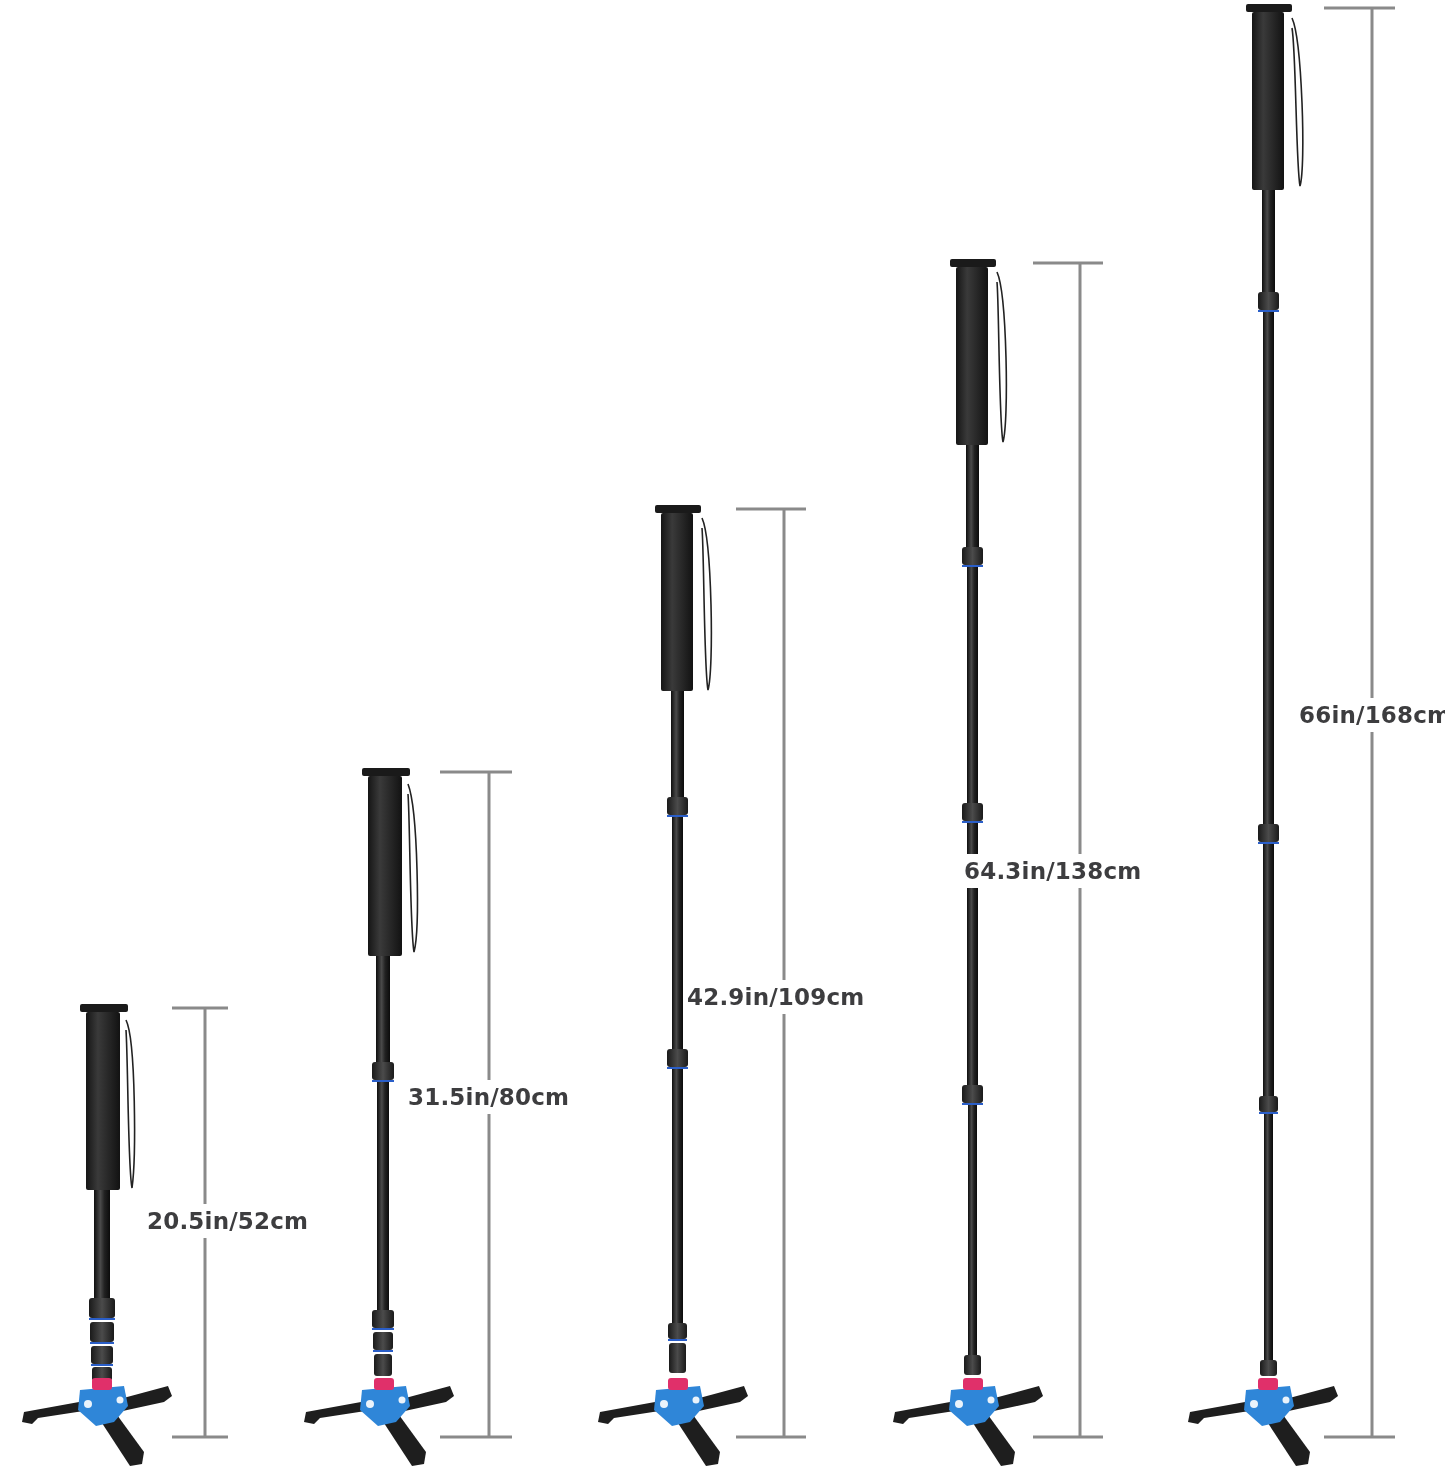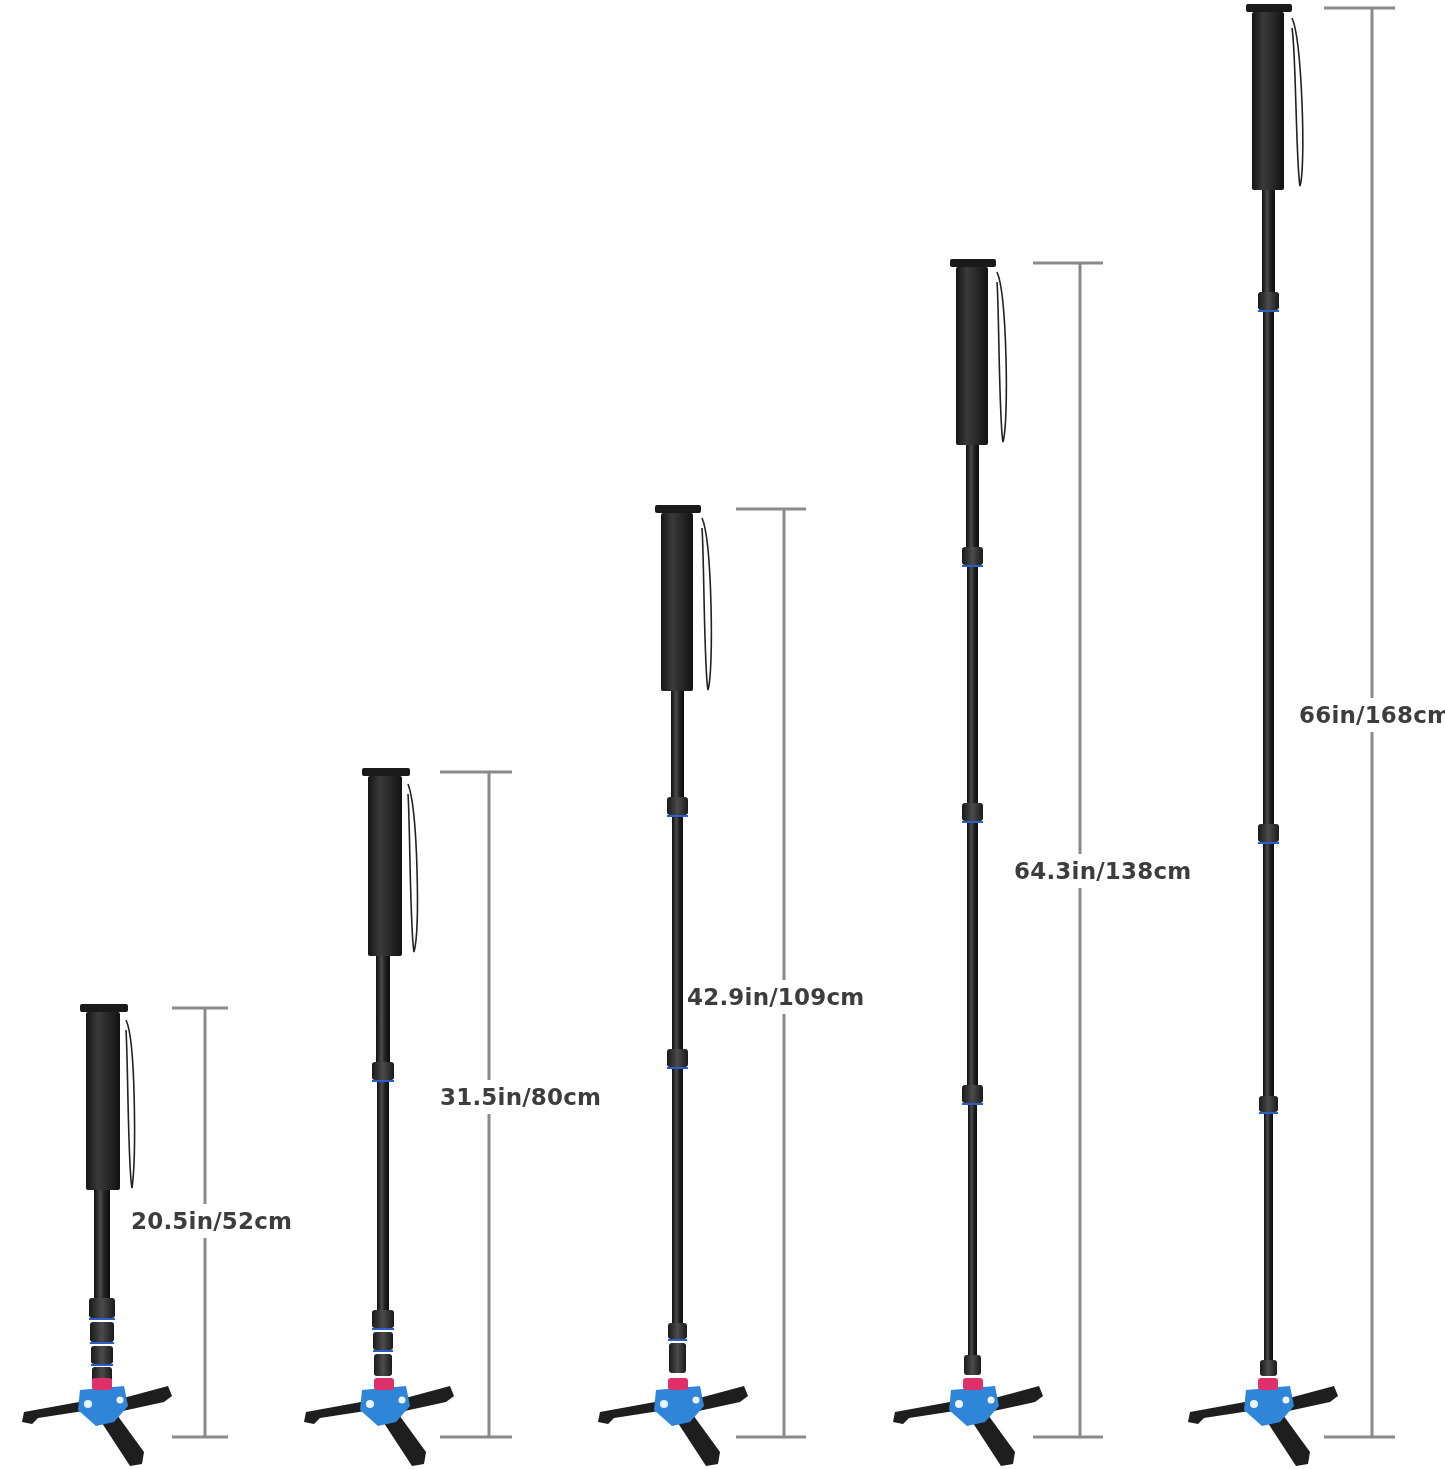--- a/index.html
+++ b/index.html
@@ -158,18 +158,18 @@
       <rect x="1260" y="1360" width="17" height="16" rx="3" fill="url(#lockGrad)"></rect>
       <use href="#base" x="1268" y="1392"></use>
     </g>
     <g stroke="#8a8a8a" stroke-width="3">
       <line x1="1324" y1="8" x2="1395" y2="8"></line>
       <line x1="1372" y1="8" x2="1372" y2="1437"></line>
       <line x1="1324" y1="1437" x2="1395" y2="1437"></line>
     </g>
   </svg>
 
-  <div class="label" style="left:131px; top:1204px;">20.5in/52cm</div>
-  <div class="label" style="left:440px; top:1080px;">31.5in/80cm</div>
+  <div class="label" style="left:147px; top:1204px;">20.5in/52cm</div>
+  <div class="label" style="left:408px; top:1080px;">31.5in/80cm</div>
   <div class="label" style="left:687px; top:980px;">42.9in/109cm</div>
-  <div class="label" style="left:1014px; top:854px;">64.3in/138cm</div>
+  <div class="label" style="left:964px; top:854px;">64.3in/138cm</div>
   <div class="label" style="left:1299px; top:698px;">66in/168cm</div>
 </div>
 
 </body></html>

